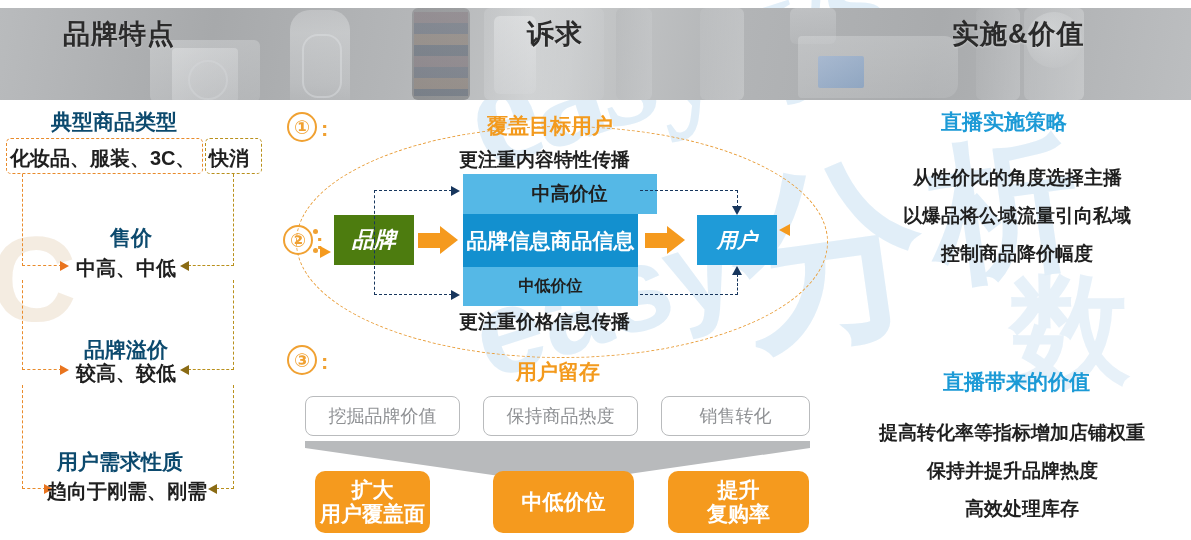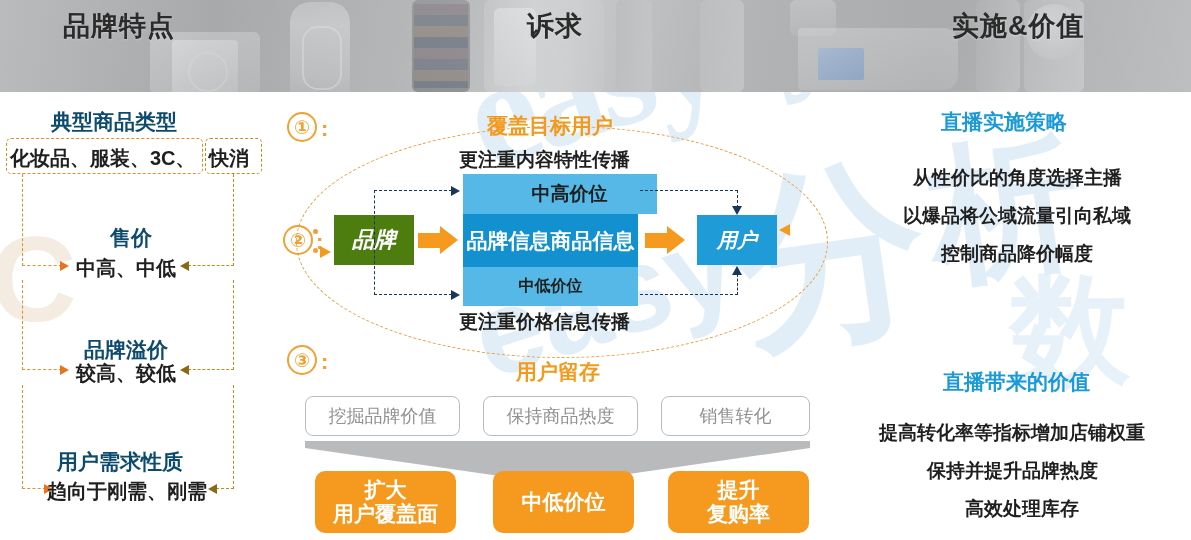--- a/index.html
+++ b/index.html
@@ -6,21 +6,21 @@
   body{
     width:1191px;height:540px;overflow:hidden;
     background:#ffffff;
     font-family:"Liberation Sans","DejaVu Sans",sans-serif;
     position:relative;
   }
   #stage{position:relative;width:1191px;height:540px;overflow:hidden;}
 
   
   .header{
-    position:absolute;left:0;top:0;width:1191px;height:92px;
+    position:absolute;left:0;top:8px;width:1191px;height:92px;
     background:linear-gradient(100deg,#b9bbbd 0%,#a7a9ab 18%,#b4b6b8 34%,#c6c8c9 48%,#b2b4b6 62%,#a9abad 78%,#bcbec0 100%);
     overflow:hidden;
   }
   .hdr-prod{position:absolute;opacity:.38;border-radius:6px;}
   .p1{left:150px;top:32px;width:110px;height:62px;background:linear-gradient(160deg,#e9ebec,#c4c6c8);}
   .p1b{left:172px;top:40px;width:66px;height:54px;background:linear-gradient(150deg,#f3f4f5,#cdcfd1);border-radius:4px;}
   .p1c{left:188px;top:52px;width:36px;height:36px;border-radius:50%;border:2px solid #d8dadc;background:transparent;}
   .p2{left:290px;top:2px;width:60px;height:92px;background:linear-gradient(180deg,#dedfe1 0%,#eceeef 25%,#d2d4d6 80%,#bfc1c3 100%);border-radius:20px 20px 4px 4px;}
   .p2b{left:302px;top:26px;width:36px;height:60px;border-radius:16px;border:2px solid #e6e8e9;}
   .p3{left:412px;top:0px;width:58px;height:92px;background:linear-gradient(180deg,#6e6f72,#4d4e50);}
@@ -289,21 +289,21 @@
   <div class="dot" style="left:313px;top:248px;"></div>
 
   <div class="pill" style="left:305px;top:396px;width:155px;">挖掘品牌价值</div>
   <div class="pill" style="left:483px;top:396px;width:155px;">保持商品热度</div>
   <div class="pill" style="left:661px;top:396px;width:149px;">销售转化</div>
 
   <svg class="funnel" viewBox="0 0 505 40" preserveAspectRatio="none">
     <polygon points="0,0 505,0 505,7 275,40 230,40 0,7" fill="#b8babc"></polygon>
   </svg>
 
-  <div class="obox" style="left:315px;top:471px;width:141px;height:62px;">
+  <div class="obox" style="left:315px;top:471px;width:115px;height:62px;">
     <div>
       <span>扩大</span><br>
       <span>用户覆盖面</span>
     </div>
   </div>
   <div class="obox" style="left:493px;top:471px;width:141px;height:62px;">
     <span>中低价位</span>
   </div>
   <div class="obox" style="left:668px;top:471px;width:141px;height:62px;">
     <div>

